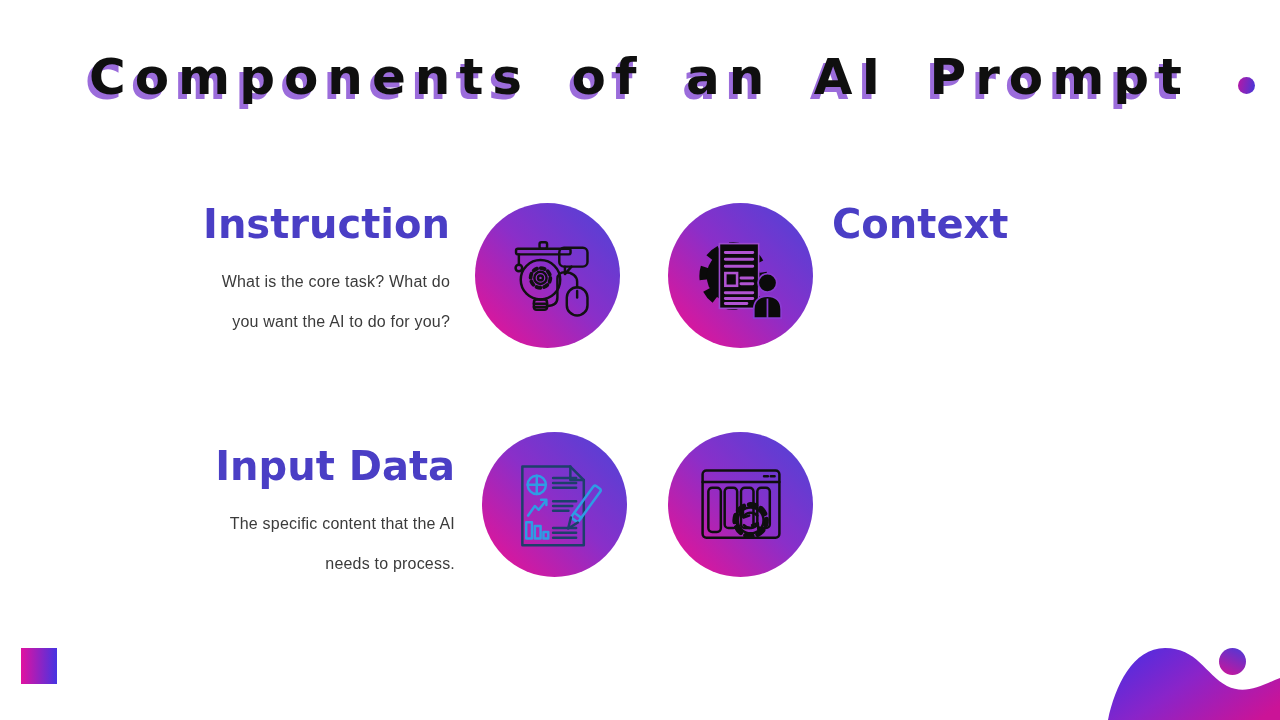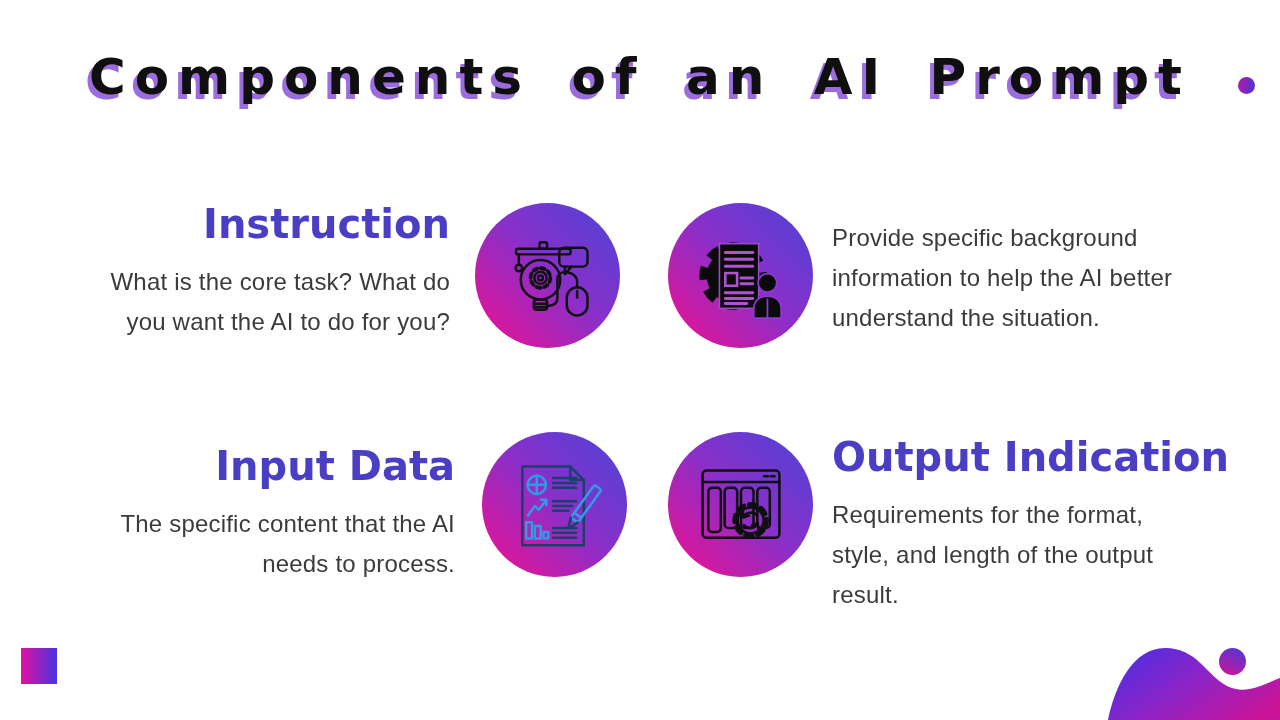--- a/index.html
+++ b/index.html
@@ -45,21 +45,21 @@
   .sec { position: absolute; }
   .sec .heading {
     font-family: "DejaVu Sans", sans-serif;
     font-weight: 800;
     font-size: 40px;
     color: #4a3ec5;
     line-height: 1.1;
   }
   .sec .body {
     margin-top: 16px;
-    font-size: 24px;
+    font-size: 16px;
     line-height: 40px;
     color: #3b3b3b;
     letter-spacing: 0.2px;
     white-space: pre-line;
   }
   .align-right { text-align: right; }
   .align-left  { text-align: left; }
 
   .sec-instruction { left: 36px;  top: 202px; width: 414px; }
   .sec-context     { left: 832px; top: 202px; width: 446px; }
@@ -106,37 +106,29 @@
   </div>
   <div class="title-dot"></div>
 
   <div class="sec sec-instruction align-right">
     <div class="heading">Instruction</div>
     <div class="body">What is the core task? What do
 you want the AI to do for you?</div>
   </div>
 
   <div class="sec sec-context align-left">
-    <div class="body">Provide specific background
-information to help the AI better
-understand the situation.</div>
+    <div class="heading">Context</div>
   </div>
 
   <div class="sec sec-input align-right">
     <div class="heading">Input Data</div>
     <div class="body">The specific content that the AI
 needs to process.</div>
   </div>
 
-  <div class="sec sec-output align-left">
-    <div class="heading">Output Indication</div>
-    <div class="body">Requirements for the format,
-style, and length of the output
-result.</div>
-  </div>
 
   <div class="icon-circle circle-1">
     <svg width="94" height="94" viewBox="0 0 100 100" fill="none" stroke="#111111" stroke-width="2.6" stroke-linecap="round" stroke-linejoin="round">
 
       <rect x="16" y="21" width="58" height="6" rx="2"></rect>
       <rect x="41" y="14" width="8" height="7" rx="2"></rect>
       <path d="M19 27 V37"></path>
       <circle cx="19" cy="41.5" r="3.5"></circle>
 
       <circle cx="42" cy="54" r="21"></circle>

